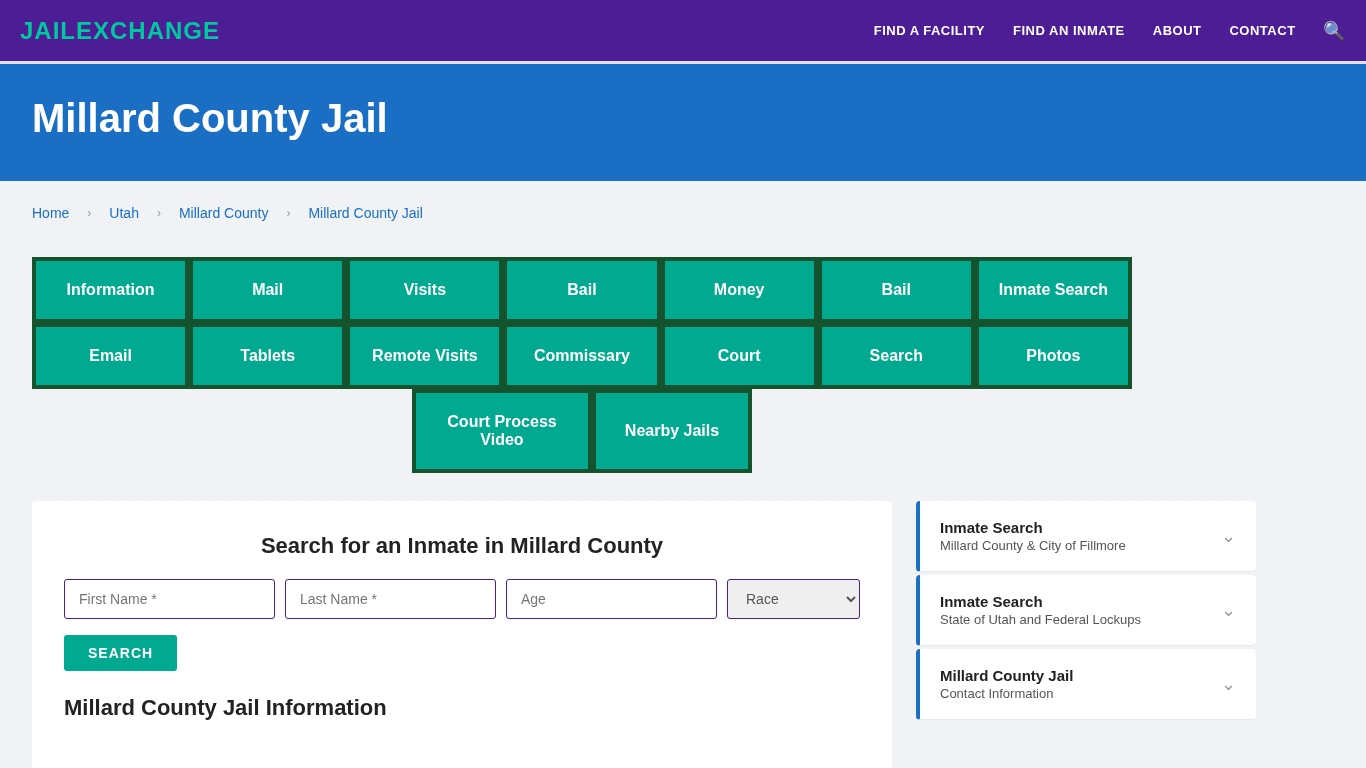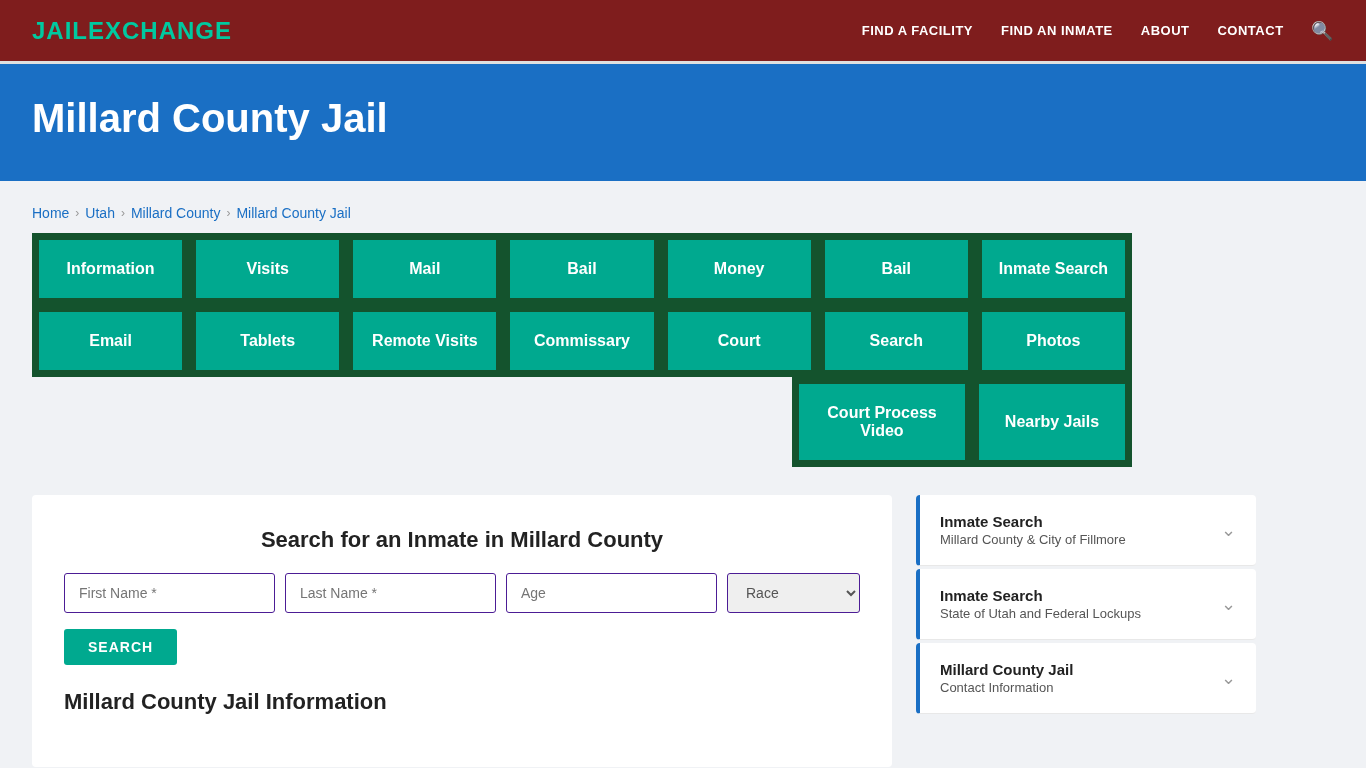--- a/index.html
+++ b/index.html
@@ -1,24 +1,24 @@
 <!DOCTYPE html>
 <html><head>
   <meta charset="utf-8">
   <style>
     * { box-sizing: border-box; margin: 0; padding: 0; }
     body { font-family: Arial, sans-serif; background: #f0f2f5; color: #333; }
 
     
     .header {
-      background: #7f1d1d;
+      background: #4c1d95;
       display: flex;
       align-items: center;
       justify-content: space-between;
-      padding: 0 32px;
+      padding: 0 20px;
       height: 64px;
       border-bottom: 3px solid #e0e0e0;
     }
     .logo {
       font-size: 24px;
       font-weight: 900;
       color: white;
       letter-spacing: 1px;
     }
     .logo span { color: #00c9a0; }
@@ -58,23 +58,23 @@
     
     .content-area {
       background: #f0f2f5;
       padding: 24px 32px;
     }
 
     
     .breadcrumb {
       display: flex;
       align-items: center;
-      gap: 6px;
+      gap: 18px;
       font-size: 14px;
-      margin-bottom: 12px;
+      margin-bottom: 36px;
       color: #555;
     }
     .breadcrumb a {
       color: #1a6fc4;
       text-decoration: none;
       cursor: pointer;
     }
     .breadcrumb .sep { color: #999; font-size: 12px; }
 
     
@@ -87,31 +87,31 @@
     }
     .button-row {
       display: flex;
       gap: 0;
     }
     .grid-btn {
       background: #00a98f;
       color: white;
       font-size: 16px;
       font-weight: 600;
-      border: 7px solid #14532d;
+      border: 4px solid #14532d;
       padding: 20px 10px;
       text-align: center;
       cursor: pointer;
       flex: 1;
       min-width: 140px;
       transition: background 0.15s;
     }
     .button-row-center {
       display: flex;
-      justify-content: flex-end;
+      justify-content: center;
       gap: 0;
     }
     .button-row-center .grid-btn {
       flex: none;
       width: 160px;
       padding: 20px 24px;
     }
 
     
     .main-layout {
@@ -234,22 +234,22 @@
     <a>Utah</a>
     <span class="sep">›</span>
     <a>Millard County</a>
     <span class="sep">›</span>
     <a>Millard County Jail</a>
   </div>
 
   <div class="button-grid">
     <div class="button-row">
       <button class="grid-btn">Information</button>
+      <button class="grid-btn">Mail</button>
       <button class="grid-btn">Visits</button>
-      <button class="grid-btn">Mail</button>
       <button class="grid-btn">Bail</button>
       <button class="grid-btn">Money</button>
       <button class="grid-btn">Bail</button>
       <button class="grid-btn">Inmate Search</button>
     </div>
     <div class="button-row">
       <button class="grid-btn">Email</button>
       <button class="grid-btn">Tablets</button>
       <button class="grid-btn">Remote Visits</button>
       <button class="grid-btn">Commissary</button>

